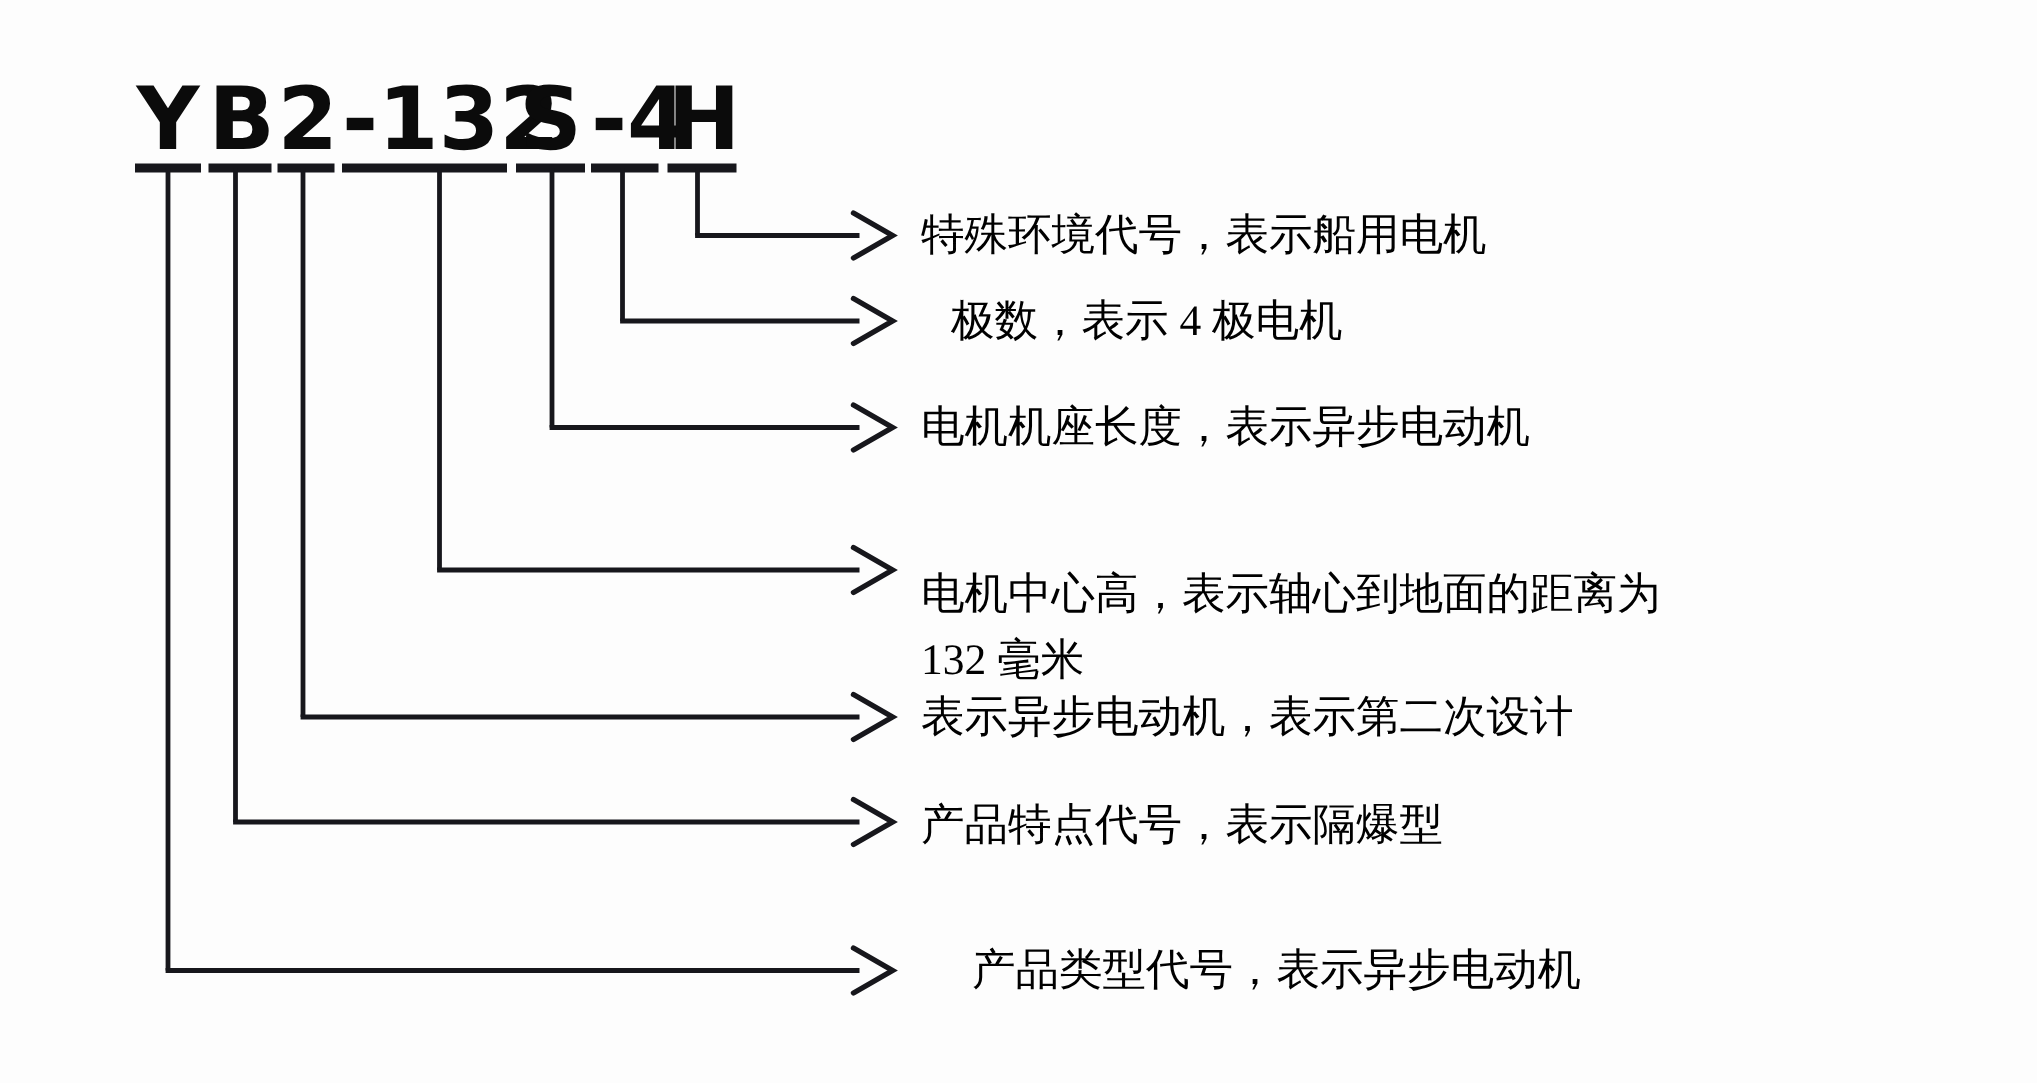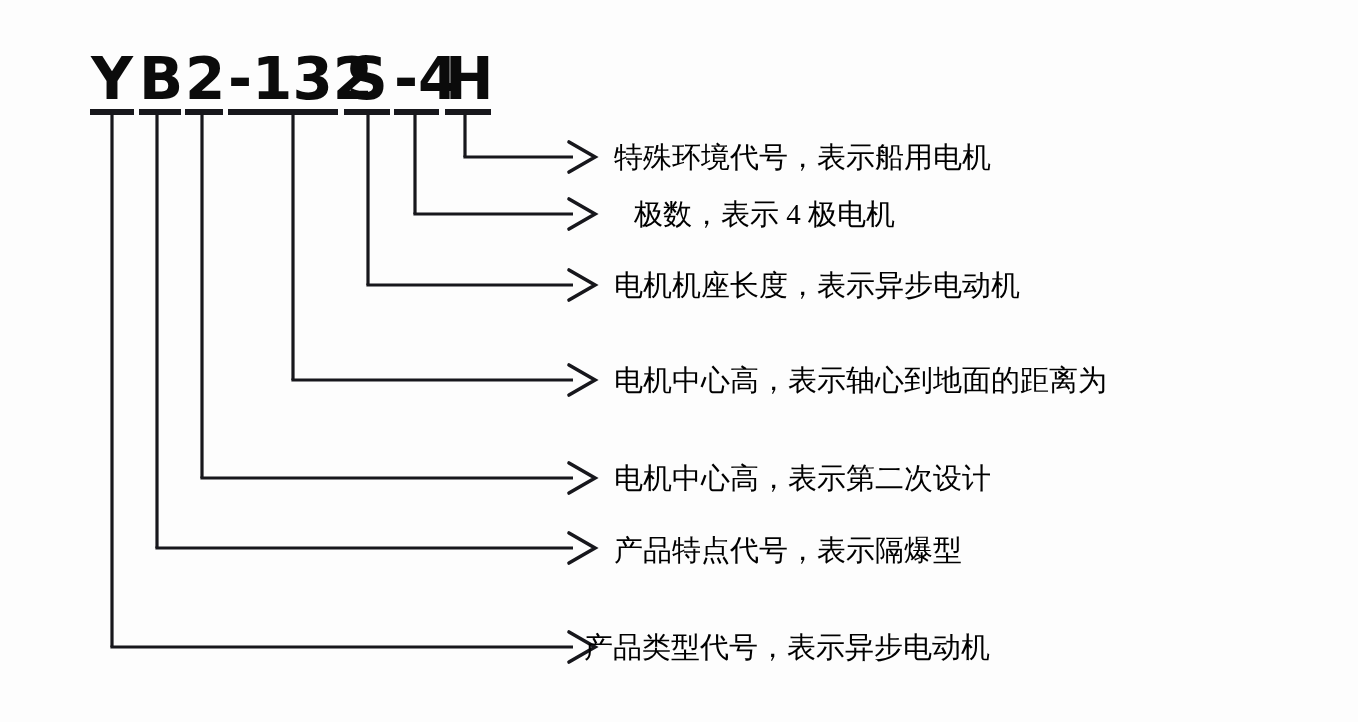--- a/index.html
+++ b/index.html
@@ -92,19 +92,19 @@
       <path d="M 569 533 L 595 548 L 569 563" fill="none" stroke="#17171c" stroke-width="3.6" stroke-linecap="round" stroke-linejoin="miter"></path>
       <line x1="112" y1="112" x2="112" y2="647" stroke="#17171c" stroke-width="3.2" stroke-linecap="butt"></line>
       <line x1="110.4" y1="647" x2="573" y2="647" stroke="#17171c" stroke-width="3.2" stroke-linecap="butt"></line>
       <path d="M 569 632 L 595 647 L 569 662" fill="none" stroke="#17171c" stroke-width="3.6" stroke-linecap="round" stroke-linejoin="miter"></path>
     </svg>
 
   <div id="labels">
       <div class="label" style="left: 614px; top: 135px;"><span>特殊环境代号，表示船用电机</span></div>
       <div class="label" style="left: 634px; top: 192px;"><span>极数，表示 4 极电机</span></div>
       <div class="label" style="left: 614px; top: 263px;"><span>电机机座长度，表示异步电动机</span></div>
-      <div class="label" style="left: 614px; top: 358px;"><span>电机中心高，表示轴心到地面的距离为</span></div>
-      <div class="label" style="left: 614px; top: 456px;"><span>电机中心高，表示第二次设计</span></div>
+      <div class="label" style="left: 614px; top: 374px;"><span>电机中心高，表示轴心到地面的距离为</span><span class="l2">132 毫米</span></div>
+      <div class="label" style="left: 614px; top: 456px;"><span>表示异步电动机，表示第二次设计</span></div>
       <div class="label" style="left: 614px; top: 528px;"><span>产品特点代号，表示隔爆型</span></div>
-      <div class="label" style="left: 584px; top: 625px; text-align: right;"><span>产品类型代号，表示异步电动机</span></div>
+      <div class="label" style="left: 648px; top: 625px; text-align: right;"><span>产品类型代号，表示异步电动机</span></div>
     </div>
 
 </div>
 
 </body></html>

